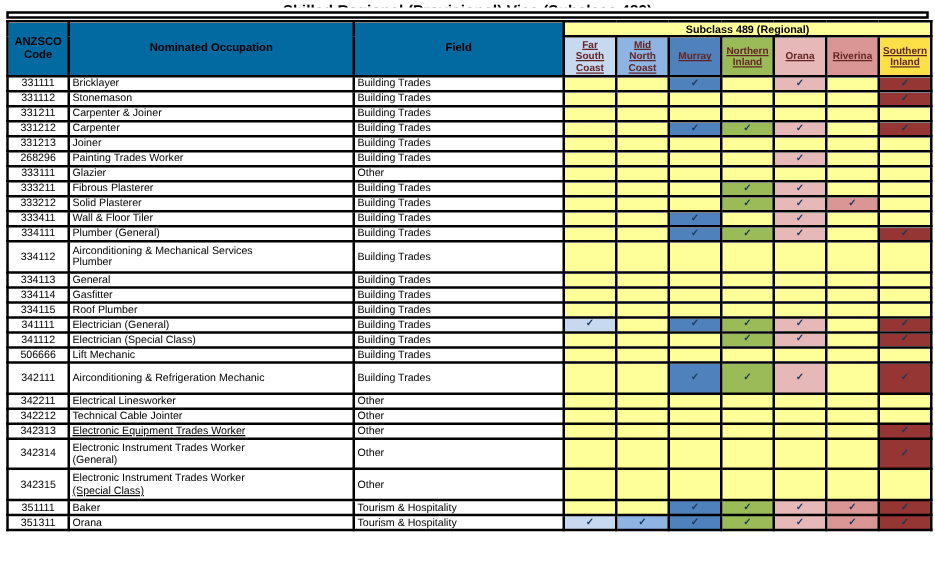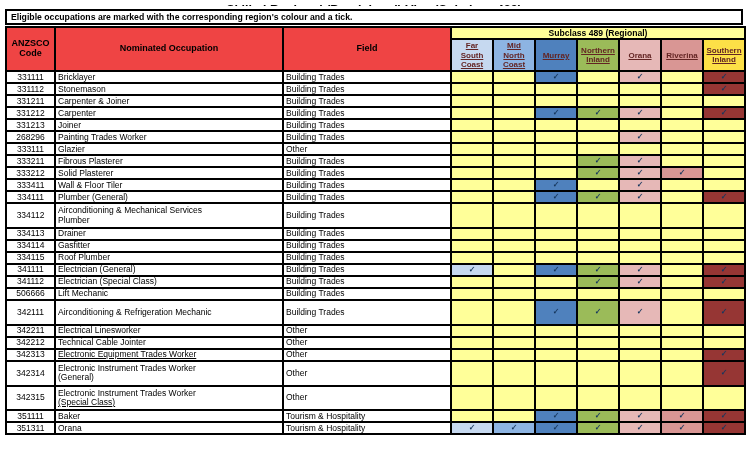--- a/index.html
+++ b/index.html
@@ -17,21 +17,21 @@
     margin:3px 5px 1px 5px; border:2px solid #000; padding:1px 4px;
     font-weight:700; font-size:8.7px; line-height:1.18;
   }
   table.occ {
     border-collapse:collapse; table-layout:fixed; width:738px;
     margin-left:5px; border:2px solid #000;
   }
   table.occ th, table.occ td {
     border:2px solid #000; padding:0 2px; overflow:hidden; vertical-align:middle;
   }
-  thead th { font-weight:700; text-align:center; background:#ef4444; }
+  thead th { font-weight:700; text-align:center; background:#0369a1; }
   th.h-main { font-size:9px; line-height:1.1; white-space:pre-line; }
   th.h-subclass { font-size:8.6px; height:10px; }
   th.region-th {
     font-size:8px; line-height:1.15; height:30px; white-space:pre-line;
     text-decoration:underline; font-weight:700;text-align:center;
   }
   tbody tr.r-normal { height:12px; }
   tbody tr.r-tall   { height:24.8px; }
   tbody td { font-size:8.5px; line-height:1.1; }
   td.c-code  { text-align:center; }
@@ -40,21 +40,20 @@
   td.c-tick  { text-align:center; font-size:8px; font-weight:700; }
 </style>
 </head>
 <body>
 
 <div class="title-clip">
   <span>Skilled Regional (Provisional) Visa (Subclass 489)</span>
 </div>
 
 <div class="notes">
-  <div>Eligible occupations are marked with the corresponding region's colour and a tick.</div>
 </div>
 
 <table class="occ">
   <colgroup>
     <col style="width:49px">
       <col style="width:228px">
       <col style="width:168px">
     <col style="width:42px">
       <col style="width:42px">
       <col style="width:42px">
@@ -226,21 +225,21 @@
         <td class="c-tick" style="background: rgb(255, 255, 153);"></td>
         <td class="c-tick" style="background: rgb(255, 255, 153);"></td>
         <td class="c-tick" style="background: rgb(255, 255, 153);"></td>
         <td class="c-tick" style="background: rgb(255, 255, 153);"></td>
         <td class="c-tick" style="background: rgb(255, 255, 153);"></td>
         <td class="c-tick" style="background: rgb(255, 255, 153);"></td>
         <td class="c-tick" style="background: rgb(255, 255, 153);"></td>
       </tr>
       <tr class="r-normal">
         <td class="c-code">334113</td>
-        <td class="c-occ"><span>Drainer</span></td>
+        <td class="c-occ"><span>General</span></td>
         <td class="c-field">Building Trades</td>
         <td class="c-tick" style="background: rgb(255, 255, 153);"></td>
         <td class="c-tick" style="background: rgb(255, 255, 153);"></td>
         <td class="c-tick" style="background: rgb(255, 255, 153);"></td>
         <td class="c-tick" style="background: rgb(255, 255, 153);"></td>
         <td class="c-tick" style="background: rgb(255, 255, 153);"></td>
         <td class="c-tick" style="background: rgb(255, 255, 153);"></td>
         <td class="c-tick" style="background: rgb(255, 255, 153);"></td>
       </tr>
       <tr class="r-normal">

